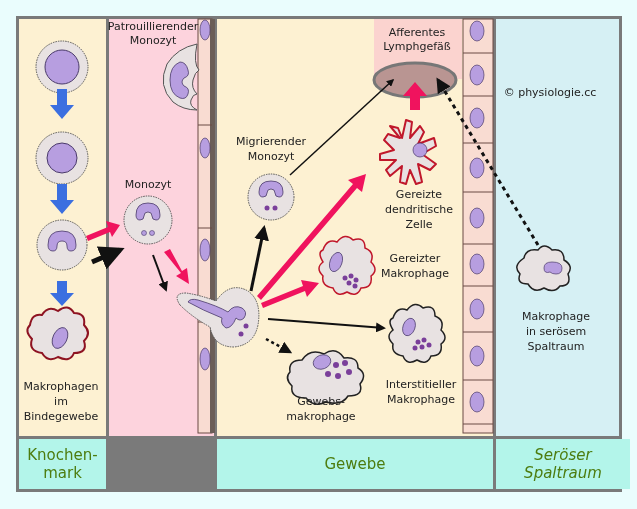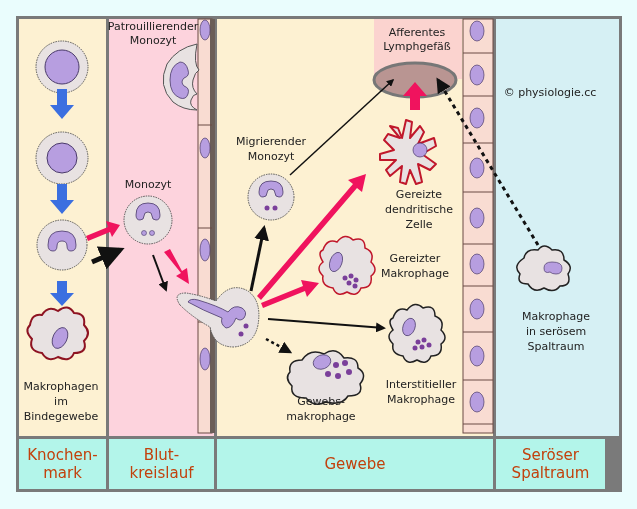--- a/index.html
+++ b/index.html
@@ -3,47 +3,41 @@
 <meta charset="utf-8">
 <style>
   html,body{margin:0;padding:0;}
   body{width:637px;height:509px;background:#eafdfd;position:relative;overflow:hidden;font-family:"DejaVu Sans","Liberation Sans",sans-serif;}
   #frame{position:absolute;left:16px;top:16px;width:606px;height:476px;border:3px solid #7a7a7a;box-sizing:border-box;background:#7a7a7a;}
   .panel{position:absolute;top:0;}
   #p-knochen{left:0;width:87px;height:417px;background:#fdf1d2;}
   #p-blut{left:90px;width:105px;height:417px;background:#fdd3dd;}
   #p-gewebe{left:198px;width:276px;height:417px;background:#fdf1d2;}
   #p-serös{left:477px;width:123px;height:417px;background:#d6f0f4;}
-  .foot{position:absolute;top:420px;height:50px;background:#b3f5ea;display:flex;align-items:center;justify-content:center;text-align:center;font-size:15px;color:#c2410c;line-height:18px;}
+  .foot{position:absolute;top:420px;height:50px;background:#b3f5ea;display:flex;align-items:center;justify-content:center;text-align:center;font-size:15px;color:#4d7c0f;line-height:18px;}
   #f-knochen{left:0;width:87px;}
   #f-blut{left:90px;width:105px;}
   #f-gewebe{left:198px;width:276px;text-align:right;}
-  #f-serös{left:477px;width:109px;}
+  #f-serös{left:477px;width:134px;font-style:italic;}
   svg#art{position:absolute;left:0;top:0;}
   .lbl{font-size:11px;fill:#222;text-anchor:middle;font-family:"DejaVu Sans","Liberation Sans",sans-serif;}
 </style>
 </head>
 <body>
 
 <div id="frame">
   <div class="panel" id="p-knochen"></div>
   <div class="panel" id="p-blut"></div>
   <div class="panel" id="p-gewebe"></div>
   <div class="panel" id="p-serös"></div>
 
   <div class="foot" id="f-knochen">
     <div>
         <div>Knochen-</div>
         <div>mark</div>
-      </div>
-  </div>
-  <div class="foot" id="f-blut">
-    <div>
-        <div>Blut-</div>
-        <div>kreislauf</div>
       </div>
   </div>
   <div class="foot" id="f-gewebe">
     <div>Gewebe</div>
   </div>
   <div class="foot" id="f-serös">
     <div>
         <div>Seröser</div>
         <div>Spaltraum</div>
       </div>

